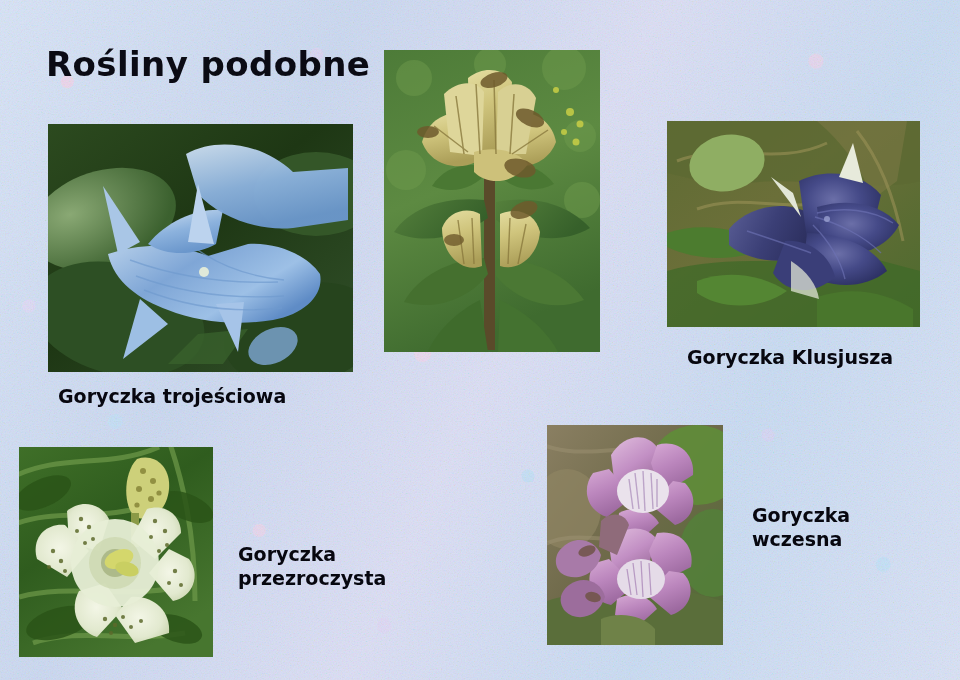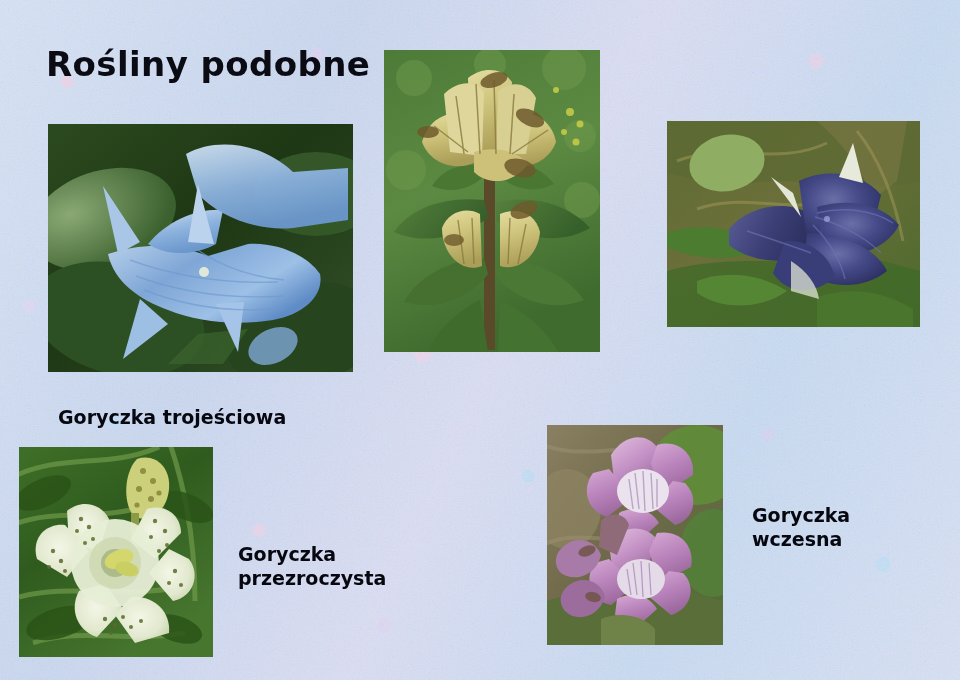--- a/index.html
+++ b/index.html
@@ -411,23 +411,24 @@
       <path d="M22 160 C36 150 54 156 58 172 C52 192 30 198 18 186 C10 176 14 166 22 160 Z" fill="#9c6d9c"></path>
       <path d="M54 96 C64 86 78 88 82 100 L70 130 L52 122 Z" fill="#8f6b7a"></path>
       <g fill="#6d5242" opacity=".8">
         <ellipse cx="40" cy="126" rx="9" ry="5" transform="rotate(-20 40 126)"></ellipse>
         <ellipse cx="46" cy="172" rx="8" ry="5" transform="rotate(14 46 172)"></ellipse>
       </g>
       <path d="M54 194 C72 186 96 190 108 204 L108 220 L54 220 Z" fill="#6f8248"></path>
     </svg>
   </div>
 
-  <div class="caption" style="left:58px;top:405px;">Goryczka trojeściowa</div>
-
-
+  <div class="caption" style="left:58px;top:384px;">Goryczka trojeściowa</div>
+
+
+  <div class="caption" style="left:687px;top:345px;">Goryczka Klusjusza</div>
 
   <div class="caption" style="left:238px;top:542px;">Goryczka
 przezroczysta</div>
 
   <div class="caption" style="left:752px;top:503px;">Goryczka
 wczesna</div>
 
 </div>
 
 </body></html>

